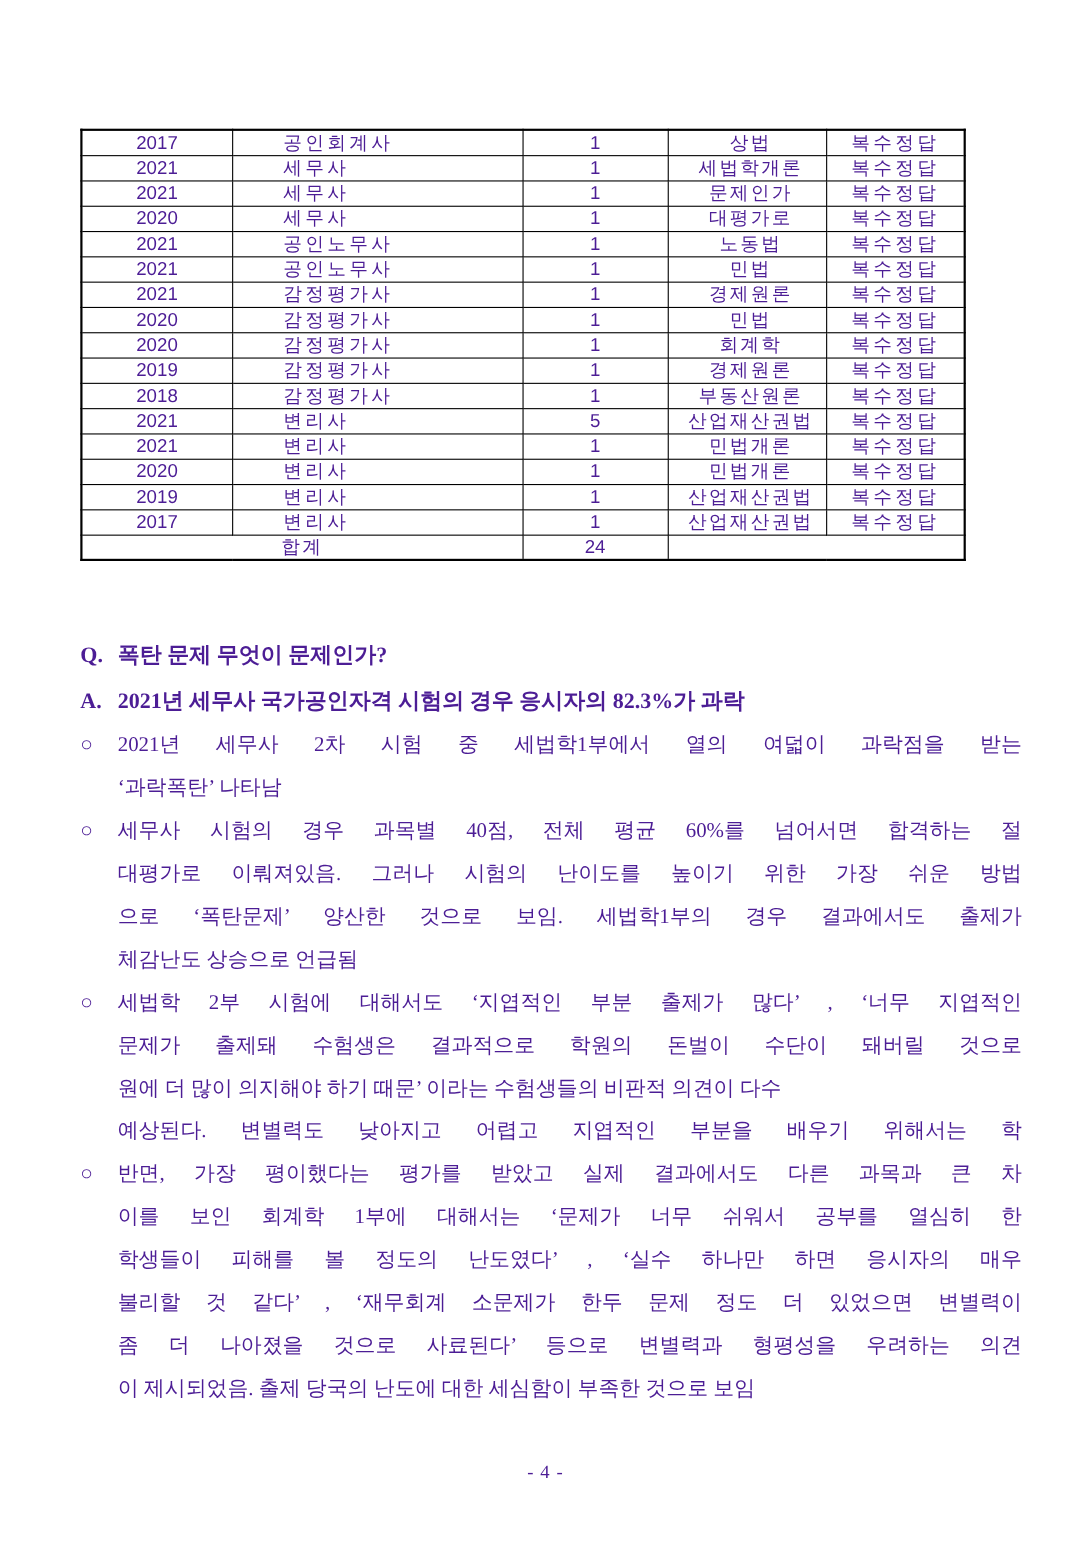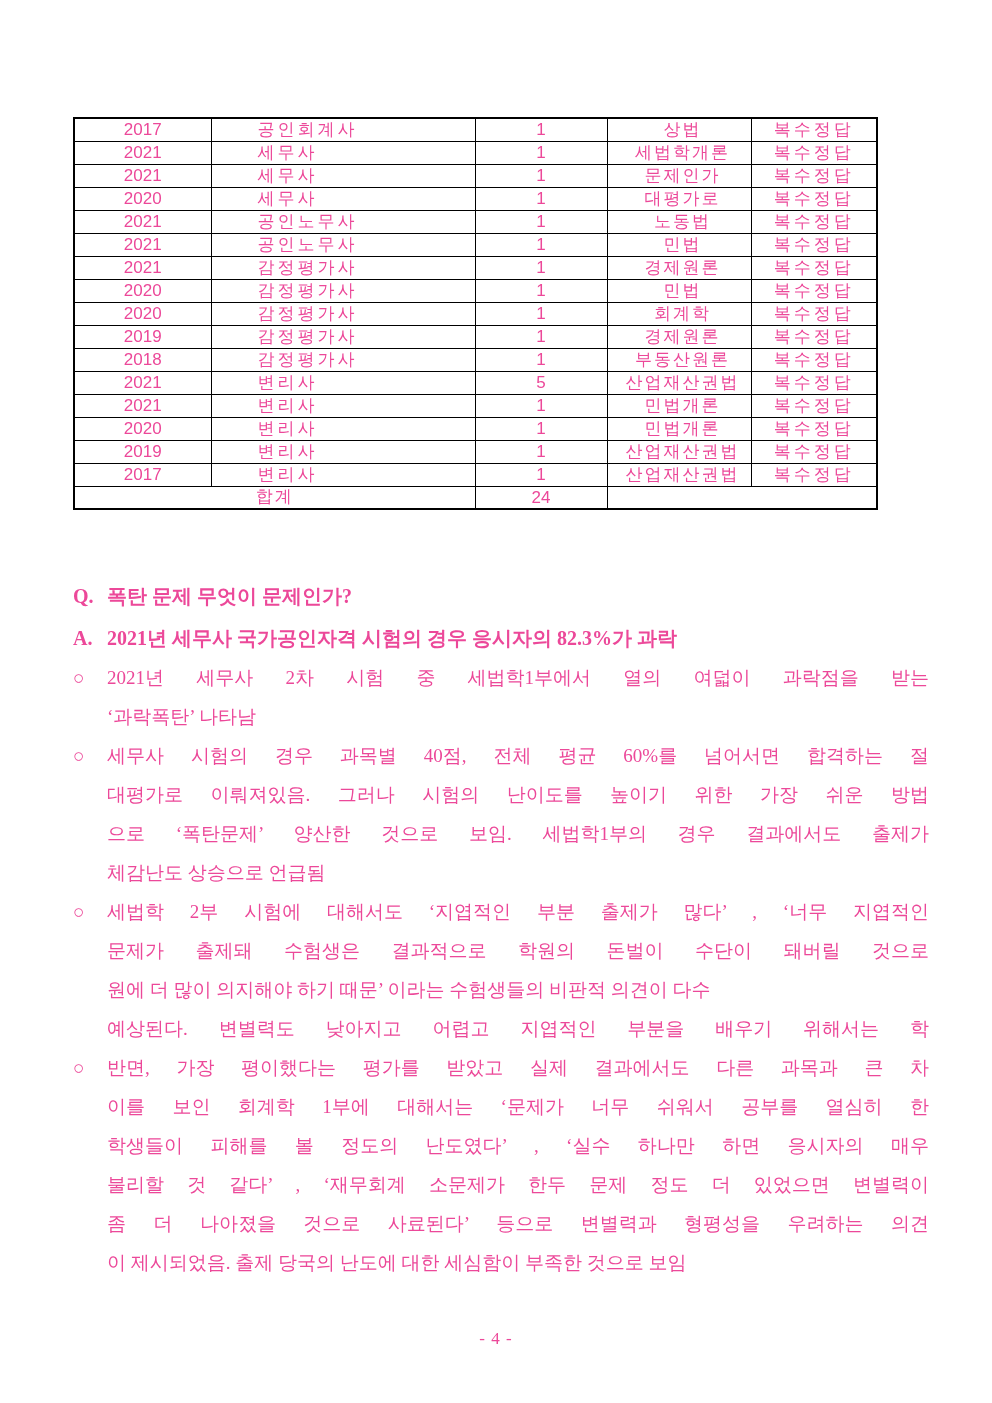--- a/index.html
+++ b/index.html
@@ -2,21 +2,21 @@
 <html><head>
 <meta charset="utf-8">
 <style>
   * { box-sizing: border-box; margin: 0; padding: 0; }
   html, body { background: #ffffff; }
   .page {
     position: relative;
     width: 992px;
     height: 1403px;
     background: #ffffff;
-    color: #ec4899;
+    color: #4c1d95;
     font-family: "Liberation Serif", "DejaVu Serif", serif;
     overflow: hidden;
   }
 
   
   .doc-table {
     position: absolute;
     left: 73px;
     top: 117px;
     width: 803px;
@@ -32,21 +32,21 @@
     line-height: 21px;
     padding: 0;
     text-align: center;
     vertical-align: middle;
     white-space: nowrap;
     overflow: hidden;
   }
   .doc-table td.exam   { text-align: left; padding-left: 46px; letter-spacing: 3px; }
   .doc-table td.subject{ text-align: center; padding-left: 7px;  letter-spacing: 2px; }
   .doc-table td.status { letter-spacing: 3px; }
-  .doc-table td.total-label { letter-spacing: 2px; font-family: Liberation Mono, monospace; }
+  .doc-table td.total-label { letter-spacing: 2px; }
 
   
   .text-block {
     position: absolute;
     left: 73px;
     top: 577px;
     width: 856px;
     font-size: 19px;
     line-height: 39px;
   }

